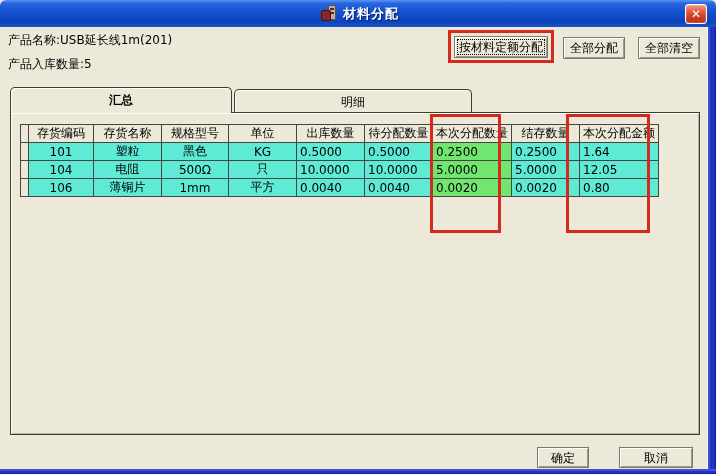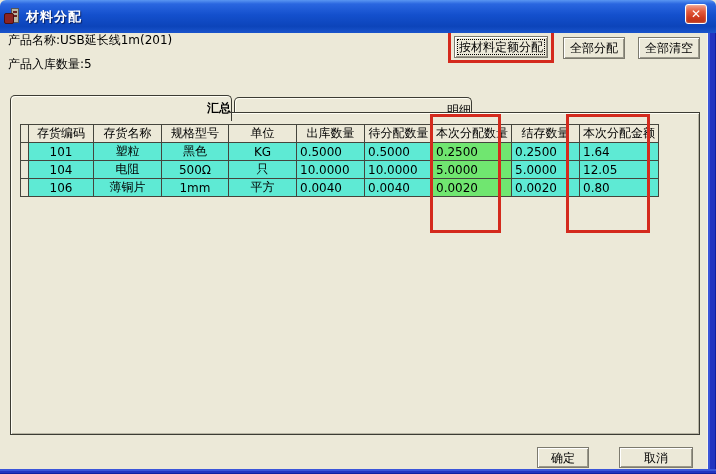--- a/index.html
+++ b/index.html
@@ -8,23 +8,23 @@
 
   .window { position:relative; width:716px; height:474px; background:#ece9d8; overflow:hidden; }
 
   
   .border-right { position:absolute; top:26px; right:0; width:9px; height:448px;
     background:linear-gradient(90deg,#f6f4ec 0 1px,#3a55d9 1px 3px,#2233c0 3px 8px,#101fa0 8px 9px); z-index:40; }
   .border-bottom { position:absolute; left:0; bottom:0; width:716px; height:5px;
     background:linear-gradient(180deg,#3a55d9 0 2px,#2233c0 2px 4px,#101fa0 4px 5px); z-index:41; }
 
   
-  .titlebar { position:absolute; left:0; top:0; width:716px; height:33px;
+  .titlebar { position:absolute; left:0; top:0; width:716px; height:27px;
     background:linear-gradient(180deg,#5a96f2 0%,#2a66e0 12%,#1450cd 45%,#0c44ba 80%,#1a54cc 100%);
-    border-radius:6px 6px 0 0; display:flex; align-items:center; z-index:50; }
+    border-radius:6px 6px 0 0; display:flex; align-items:center; z-index:50;justify-content:center; }
   .app-icon { width:17px; height:17px; margin:0 5px 0 4px; position:relative; flex:0 0 auto; }
   .app-icon .tower { position:absolute; left:7px; top:0; width:8px; height:15px; background:#b8b4a4; border:1px solid #555; }
   .app-icon .tower i { display:block; height:2px; margin:2px 1px 0 1px; background:#6b2020; }
   .app-icon .blob { position:absolute; left:0; top:5px; width:10px; height:11px; background:#8c2424; border-radius:2px; border:1px solid #4a1010; }
   .title-text { color:#fff; font-weight:bold; font-size:13px; text-shadow:1px 1px 1px rgba(0,0,30,.6); letter-spacing:1px; }
   .close-btn { position:absolute; right:9px; top:4px; width:22px; height:20px; border:1px solid #fff; border-radius:3px;
     background:linear-gradient(180deg,#f0a08c 0%,#e35b3d 35%,#cf3a1e 70%,#b83318 100%);
     color:#fff; font-weight:bold; font-size:12px; line-height:18px; text-align:center; cursor:pointer;
     box-shadow:inset 0 0 2px rgba(255,255,255,.5); }
 
@@ -45,22 +45,22 @@
 
   
   .anno { position:absolute; border:3px solid #d42a1d; z-index:30; pointer-events:none; }
   .anno-btn  { left:448px; top:30px;  width:106px; height:33px; }
   .anno-col1 { left:430px; top:114px; width:71px;  height:119px; }
   .anno-col2 { left:566px; top:114px; width:84px;  height:119px; }
 
   
   .tab { position:absolute; top:87px; height:26px; background:#ece9d8;
     border:1px solid #3c3c34; border-bottom:none; border-radius:5px 5px 0 0;
-    text-align:right; line-height:24px; cursor:pointer; z-index:12;
-    box-shadow:inset 1px 1px 0 #fffef4;margin-top:8px; }
+    text-align:center; line-height:24px; cursor:pointer; z-index:12;
+    box-shadow:inset 1px 1px 0 #fffef4; }
   .tab-summary { left:10px;  width:222px; font-weight:bold; }
   .tab-detail  { left:234px; width:238px; top:89px; height:23px; z-index:10; }
 
   
   .panel { position:absolute; left:10px; top:112px; width:690px; height:323px;
     background:#ece9d8; border:1px solid #3c3c34; box-shadow:inset 1px 1px 0 #fffef4, inset -1px -1px 0 #b8b5a4; z-index:11; }
 
   
   table.grid { position:absolute; left:20px; top:124px; border-collapse:collapse; table-layout:fixed;
     font-size:12px; background:#5eead4; z-index:13; }

